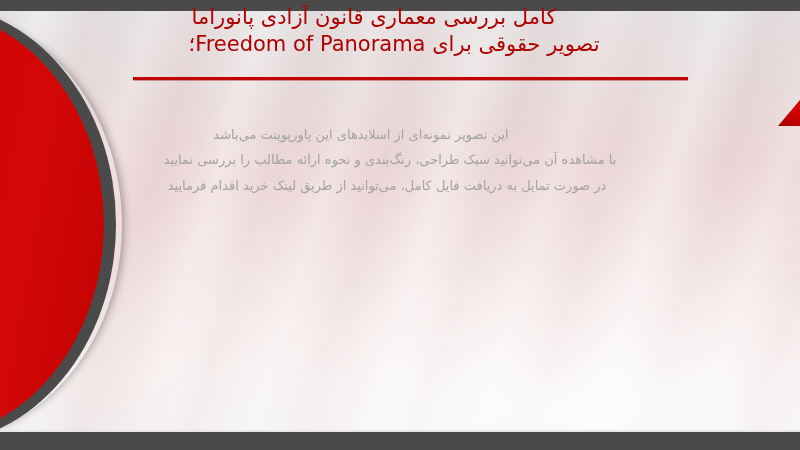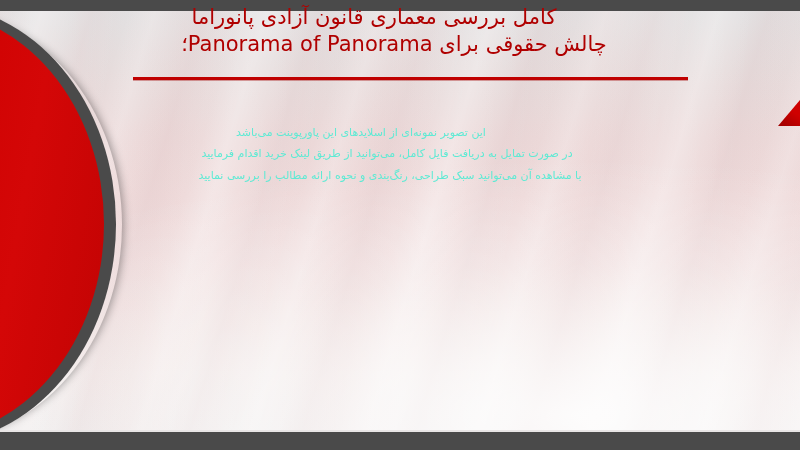--- a/index.html
+++ b/index.html
@@ -161,22 +161,22 @@
   }
 
   
   .body-block {
     position: absolute;
     right: 60px;
     top: 122px;
     width: 700px;
     text-align: center;
     direction: rtl;
-    color: #5eead4;
-    font-size: 11px;
+    color: #a3a3a3;
+    font-size: 13px;
     line-height: 1.95;
     z-index: 7;
   }
   .body-line { display: block; white-space: nowrap; }
   .body-line.b1 { margin-right: 58px; }
   .body-line.b2 { margin-right: 0px; }
   .body-line.b3 { margin-right: 6px; }
 </style>
 </head>
 <body>
@@ -194,23 +194,23 @@
   <div class="oval-red"></div>
 
   <div class="corner-wedge"></div>
 
   <div class="frame-top"></div>
   <div class="frame-bottom-hairline"></div>
   <div class="frame-bottom"></div>
 
   <div class="title-block">
     <span class="title-line l1">کامل بررسی معماری قانون آزادی پانوراما</span>
-    <span class="title-line l2">چالش حقوقی برای Panorama of Panorama؛</span>
+    <span class="title-line l2">تصویر حقوقی برای Freedom of Panorama؛</span>
   </div>
   <div class="title-rule"></div>
 
   <div class="body-block">
     <span class="body-line b1">این تصویر نمونه‌ای از اسلایدهای این پاورپوینت می‌باشد</span>
+    <span class="body-line b2">با مشاهده آن می‌توانید سبک طراحی، رنگ‌بندی و نحوه ارائه مطالب را بررسی نمایید</span>
     <span class="body-line b3">در صورت تمایل به دریافت فایل کامل، می‌توانید از طریق لینک خرید اقدام فرمایید</span>
-    <span class="body-line b2">با مشاهده آن می‌توانید سبک طراحی، رنگ‌بندی و نحوه ارائه مطالب را بررسی نمایید</span>
   </div>
 
 </div>
 
 </body></html>

